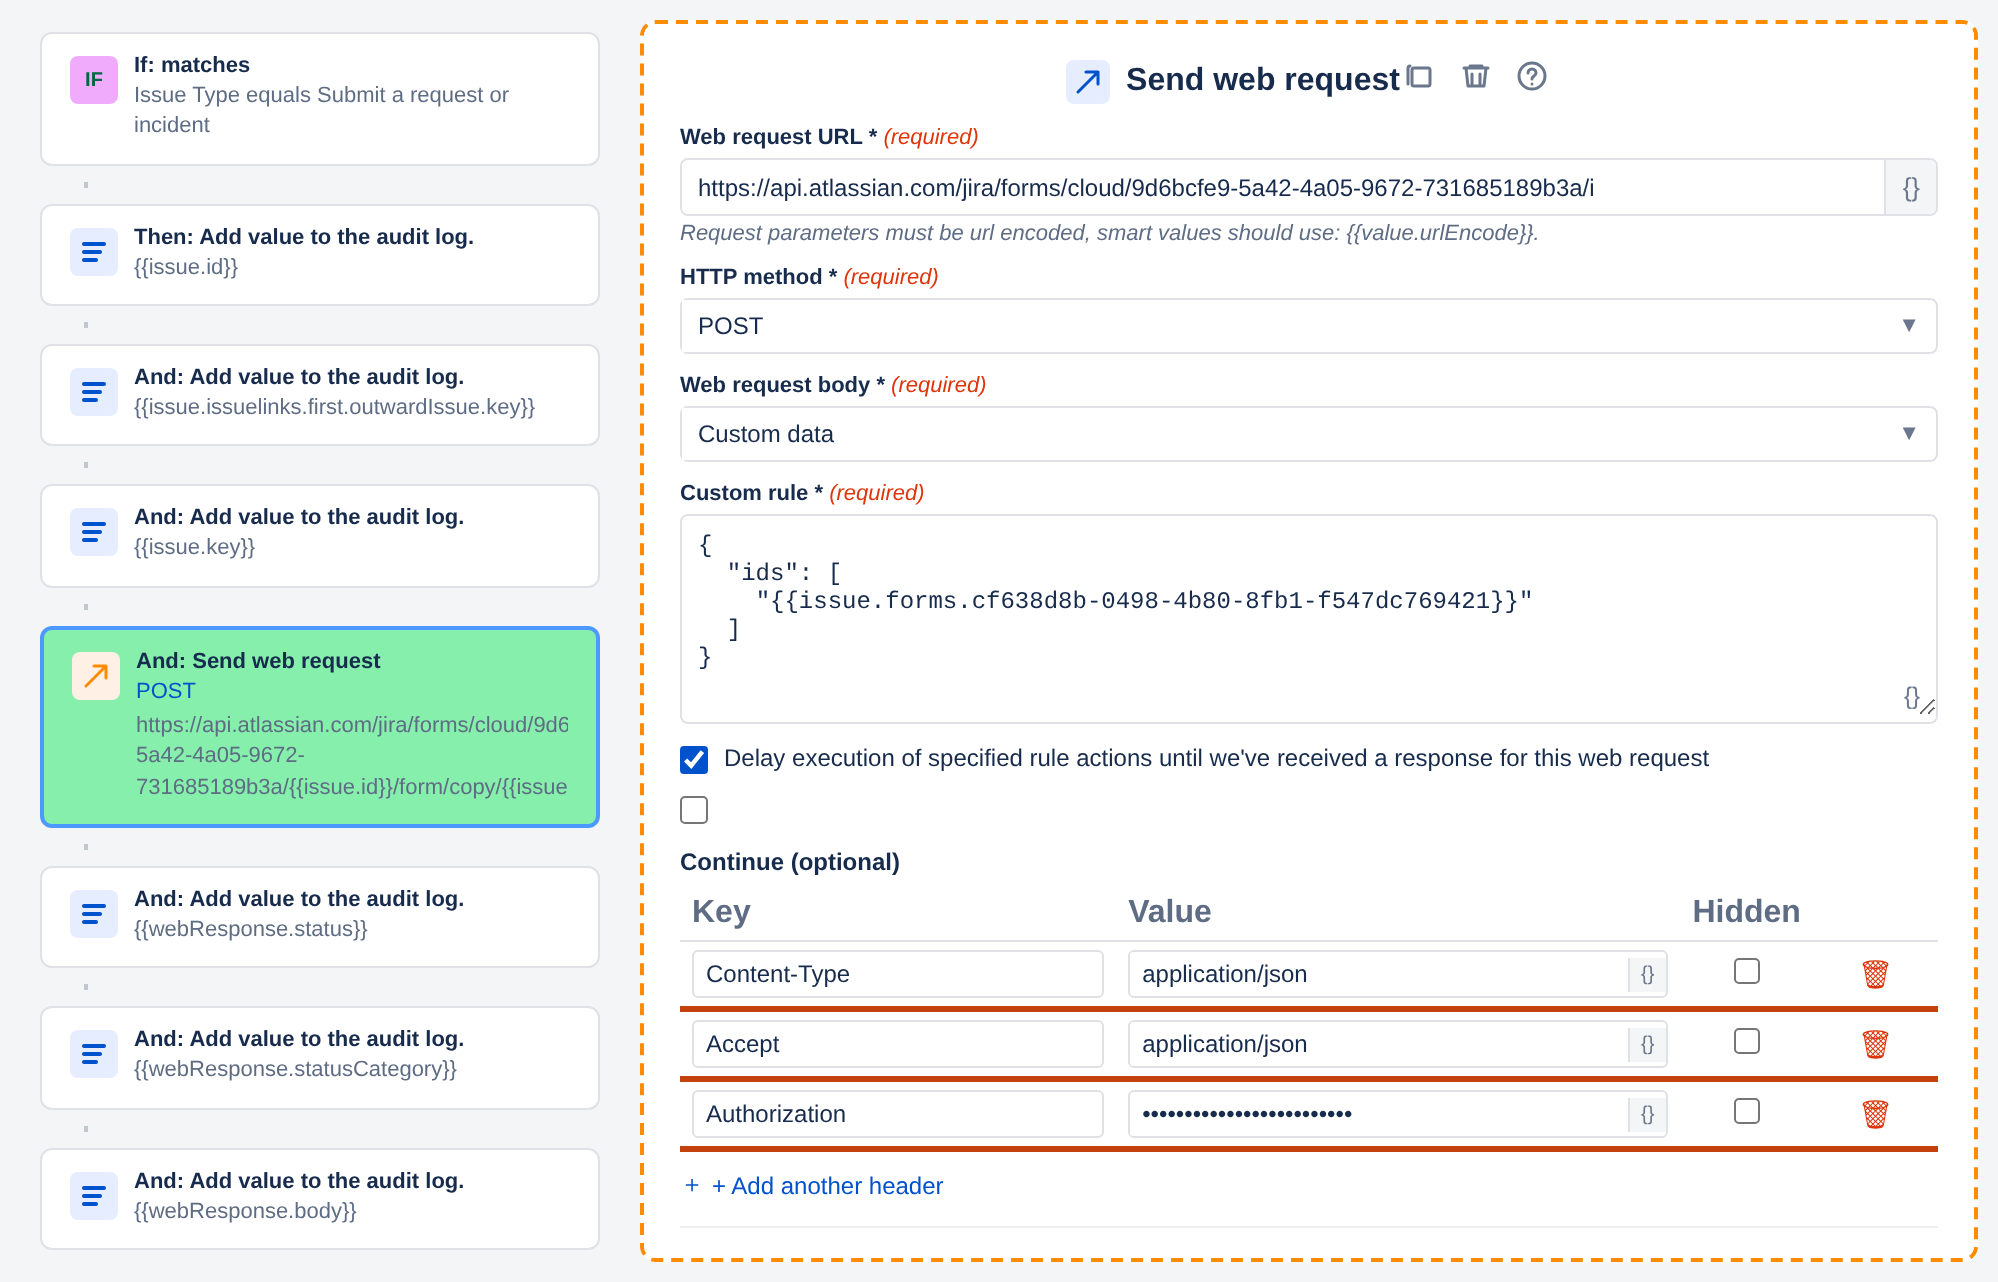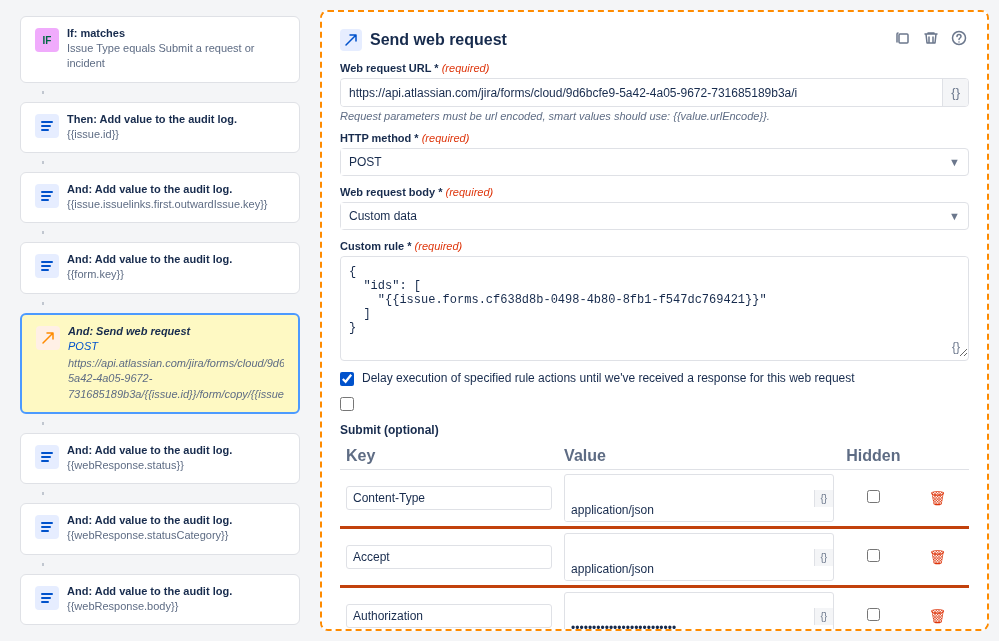--- a/index.html
+++ b/index.html
@@ -31,22 +31,21 @@
       border-radius: 6px;
       padding: 10px 14px;
       font-size: 12px;
       color: #172b4d;
       position: relative;
     }
 
     .rule-node.active {
       border-color: #4c9aff;
       border-width: 2px;
-      background: #fef9c3;
-      font-style: italic;
+      background: #86efac;
     }
 
     .rule-node .node-title {
       font-weight: 600;
       font-size: 11px;
       color: #172b4d;
       margin-bottom: 2px;
     }
 
     .rule-node .node-sub {
@@ -87,21 +86,21 @@
       border-radius: 8px;
       background: #fff;
       overflow-y: auto;
       padding: 16px 18px;
       position: relative;
     }
 
     .panel-header {
       display: flex;
       align-items: center;
-      justify-content: space-between;
+      justify-content: center;
       margin-bottom: 6px;
     }
 
     .panel-title {
       display: flex;
       align-items: center;
       gap: 8px;
       font-size: 16px;
       font-weight: 600;
       color: #172b4d;
@@ -325,21 +324,20 @@
       overflow: hidden;
     }
 
     .header-value-input {
       flex: 1;
       padding: 4px 6px;
       border: none;
       outline: none;
       font-size: 12px;
       color: #172b4d;
-      margin-top: 24px;
     }
 
     .header-value-btn {
       padding: 3px 6px;
       font-size: 10px;
       color: #6b778c;
       background: #f4f5f7;
       border-left: 1px solid #dfe1e6;
       cursor: pointer;
     }
@@ -428,21 +426,21 @@
   <div class="rule-node">
     <span class="node-icon icon-and">
       <svg width="14" height="14" viewBox="0 0 14 14" fill="none">
           <rect x="1" y="2" width="12" height="2" rx="1" fill="#0052cc"></rect>
           <rect x="1" y="6" width="10" height="2" rx="1" fill="#0052cc"></rect>
           <rect x="1" y="10" width="8" height="2" rx="1" fill="#0052cc"></rect>
         </svg>
     </span>
     <div style="overflow:hidden">
       <div class="node-title">And: Add value to the audit log.</div>
-      <div class="node-sub">{{form.key}}</div>
+      <div class="node-sub">{{issue.key}}</div>
     </div>
   </div>
 
   <div class="connector-line"></div>
 
   <div class="rule-node active">
     <span class="node-icon icon-send">
       <svg width="14" height="14" viewBox="0 0 14 14" fill="none">
           <path d="M2 12L12 2M12 2H6M12 2V8" stroke="#ff8b00" stroke-width="1.5" stroke-linecap="round" stroke-linejoin="round"></path>
         </svg>
@@ -588,21 +586,21 @@
 
   <div class="checkbox-row">
     <input type="checkbox" checked="" style="">
     <label>Delay execution of specified rule actions until we've received a response for this web request</label>
   </div>
 
   <div class="checkbox-row">
     <input type="checkbox" style="">
   </div>
 
-  <div class="section-title">Submit (optional)</div>
+  <div class="section-title">Continue (optional)</div>
   <table class="headers-table">
     <thead>
       <tr>
         <th class="key-cell">Key</th>
         <th class="val-cell">Value</th>
         <th class="hidden-cell">Hidden</th>
         <th class="del-cell"></th>
       </tr>
     </thead>
     <tbody>

